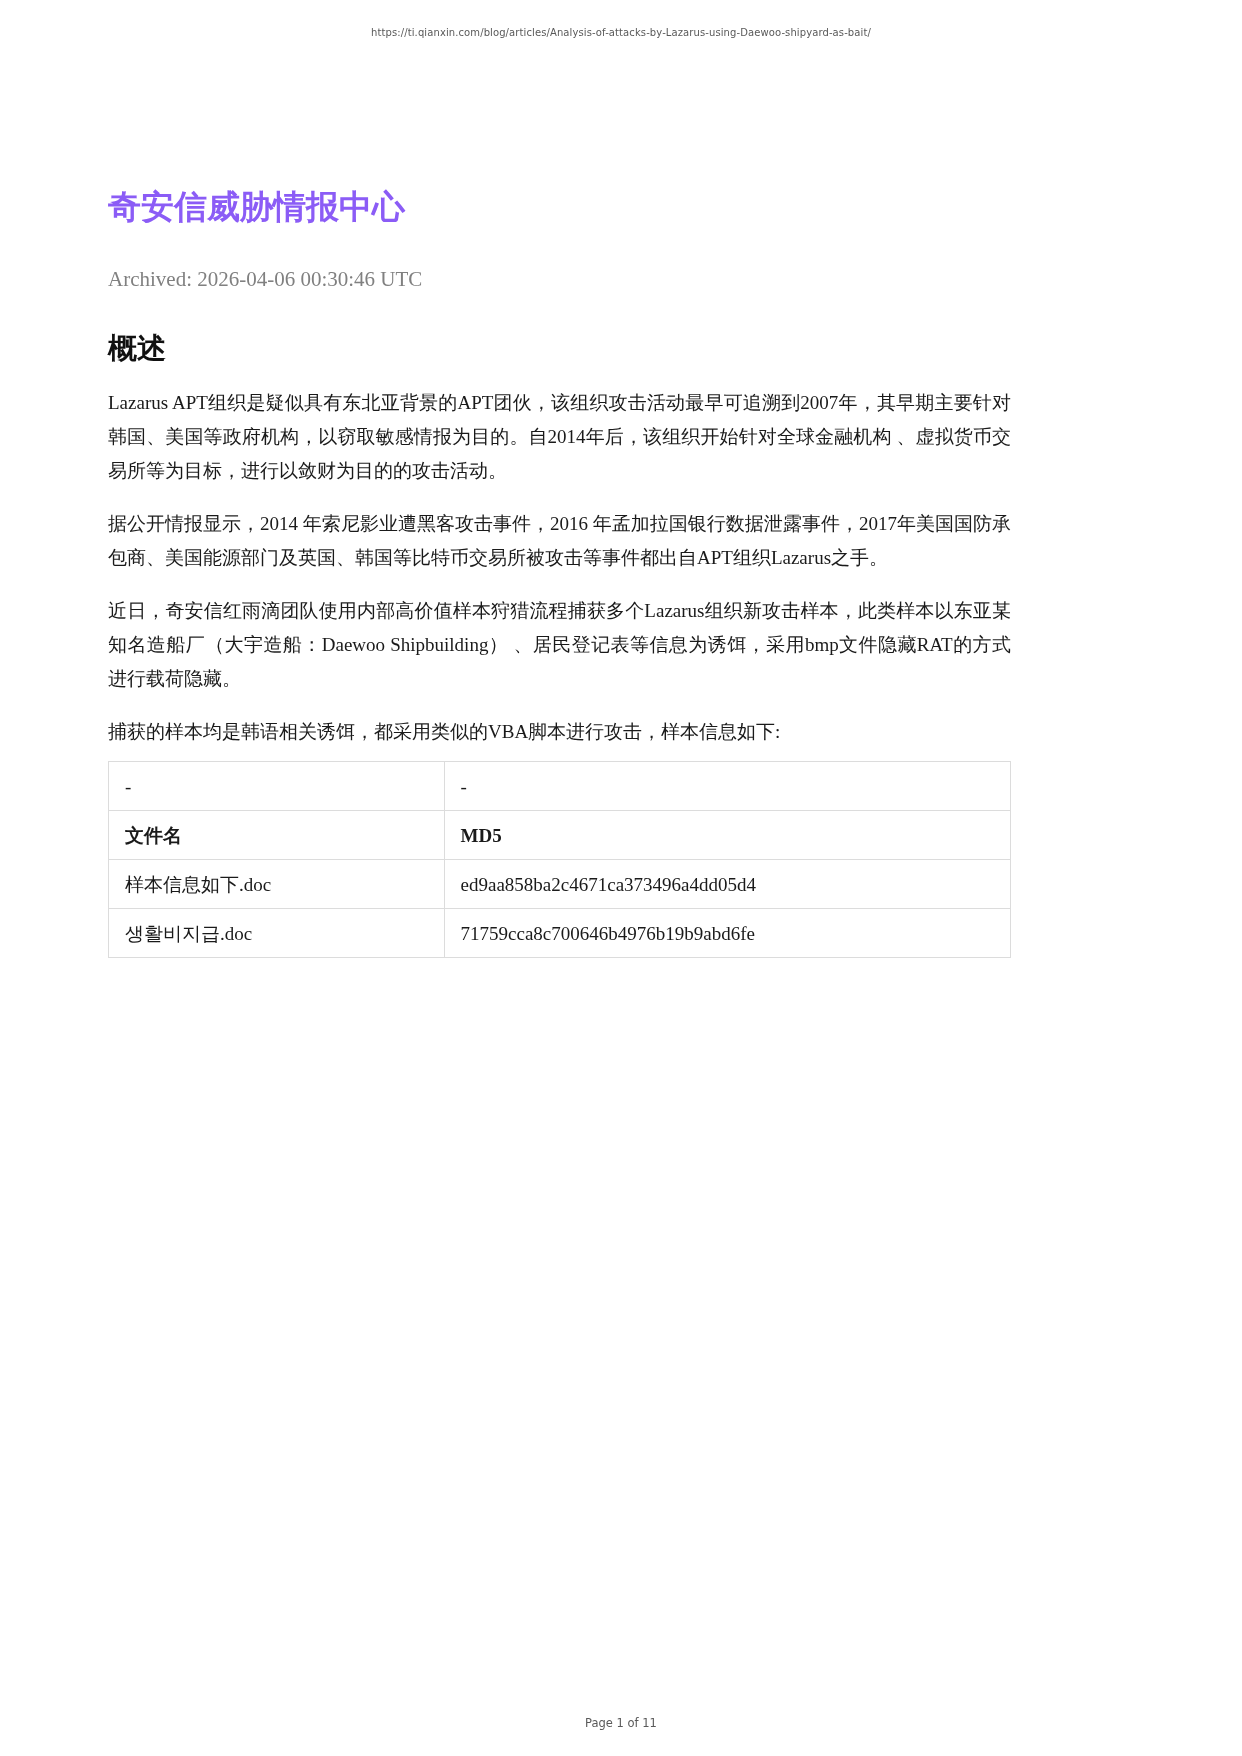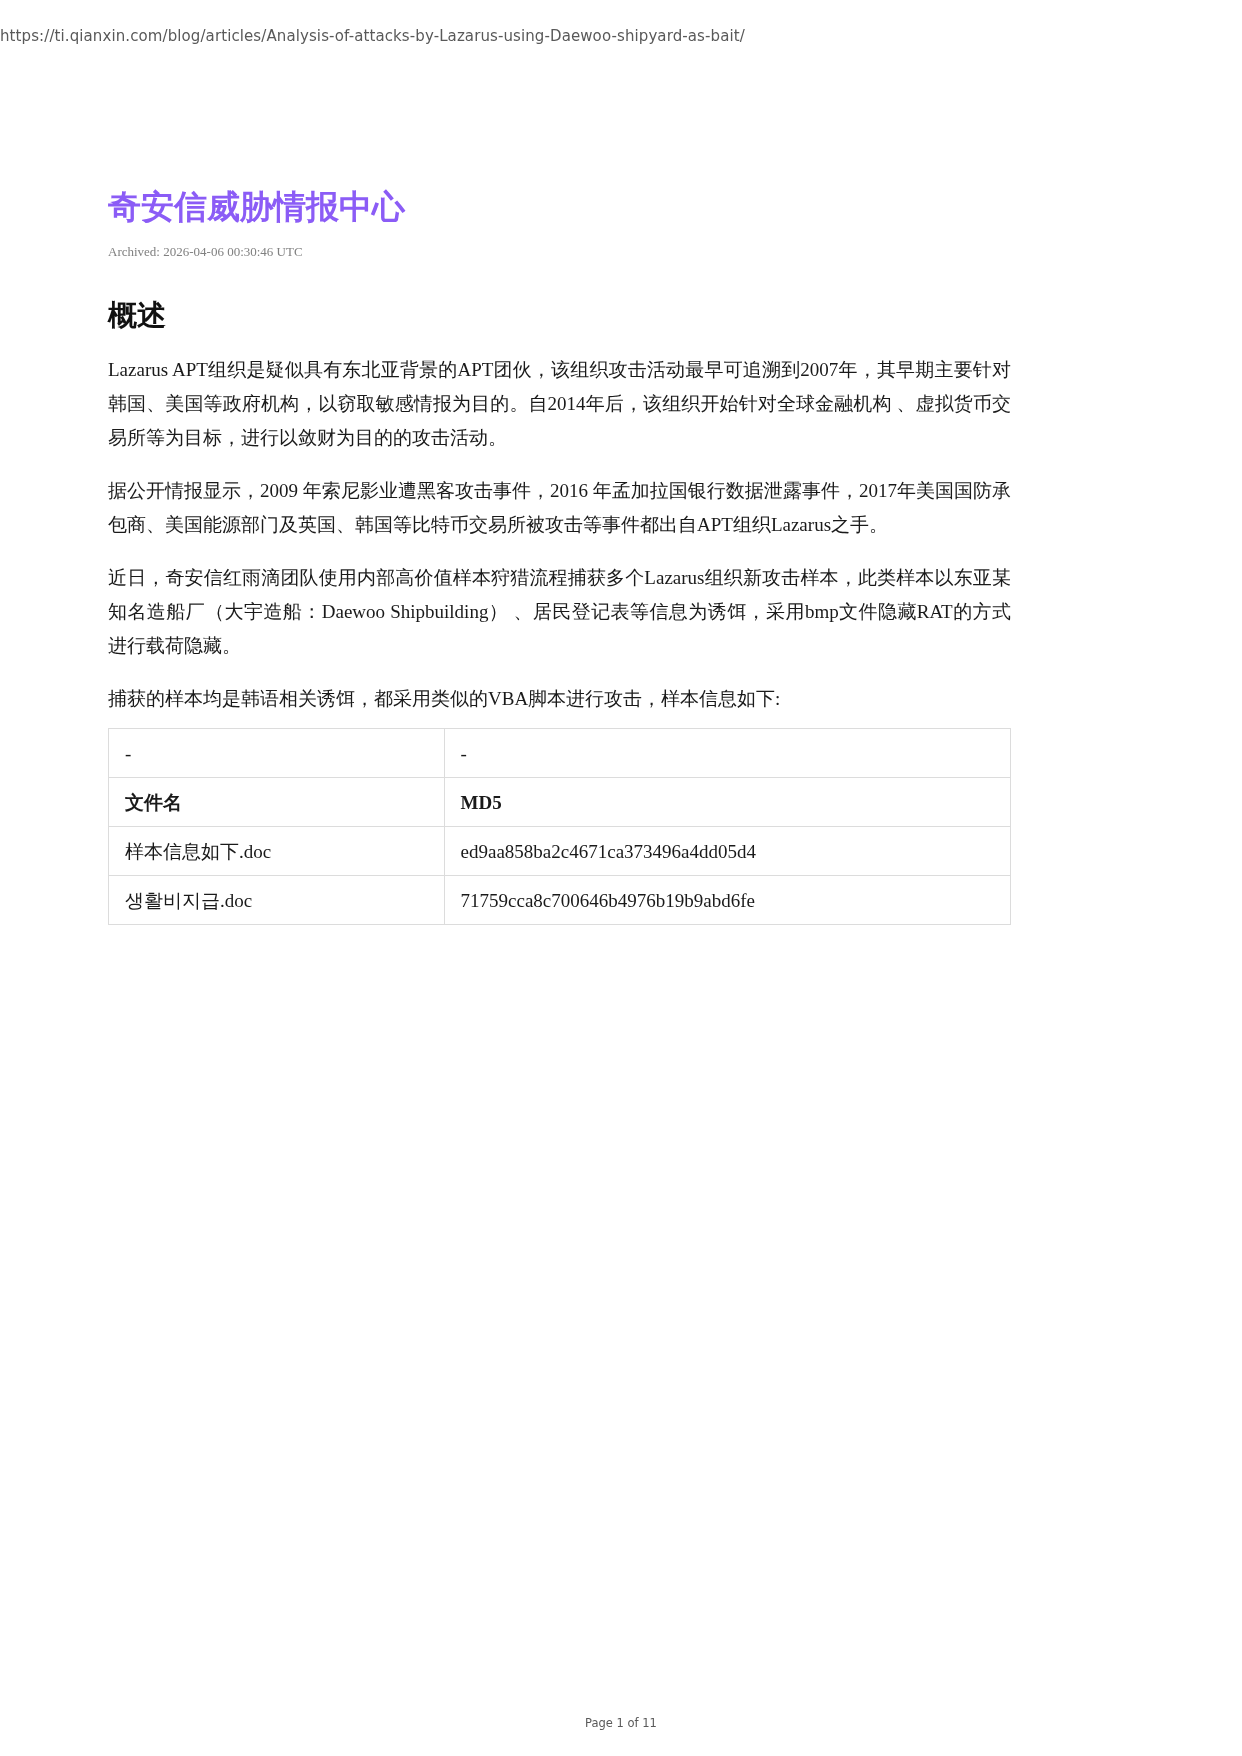--- a/index.html
+++ b/index.html
@@ -10,22 +10,23 @@
     height: 1756px;
     background: #ffffff;
     color: #1a1a1a;
     overflow: hidden;
   }
   .print-header {
     position: absolute;
     top: 27px;
     left: 0;
     width: 100%;
+    text-align: center;
     font-family: "DejaVu Sans", "Liberation Sans", sans-serif;
-    font-size: 15px;
+    font-size: 10px;
     color: #595959;
     letter-spacing: 0.1px;
   }
   .print-footer {
     position: absolute;
     top: 1716px;
     left: 0;
     width: 100%;
     text-align: center;
     font-family: "DejaVu Sans", "Liberation Sans", sans-serif;
@@ -45,22 +46,22 @@
   h1.doc-title {
     margin: 186px 0 0 0;
     font-family: "Liberation Sans", "DejaVu Sans", sans-serif;
     font-weight: 700;
     font-size: 33px;
     line-height: 1.25;
     color: #8b5cf6;
     text-align: left;
   }
   .archived {
-    margin-top: 16px;
-    font-size: 13px;
+    margin-top: 38px;
+    font-size: 21px;
     line-height: 1.35;
     color: #808080;
     text-align: left;
   }
   h2.section-heading {
     margin: 36px 0 0 0;
     font-family: "Liberation Sans", "DejaVu Sans", sans-serif;
     font-weight: 700;
     font-size: 29px;
     line-height: 1.3;
@@ -95,21 +96,21 @@
 
   <div class="content">
 
     <h1 class="doc-title">奇安信威胁情报中心</h1>
 
     <div class="archived">Archived: 2026-04-06 00:30:46 UTC</div>
 
     <h2 class="section-heading">概述</h2>
 
     <p class="body-para">Lazarus APT组织是疑似具有东北亚背景的APT团伙，该组织攻击活动最早可追溯到2007年，其早期主要针对韩国、美国等政府机构，以窃取敏感情报为目的。自2014年后，该组织开始针对全球金融机构 、虚拟货币交易所等为目标，进行以敛财为目的的攻击活动。</p>
-    <p class="body-para">据公开情报显示，2009 年索尼影业遭黑客攻击事件，2016 年孟加拉国银行数据泄露事件，2017年美国国防承包商、美国能源部门及英国、韩国等比特币交易所被攻击等事件都出自APT组织Lazarus之手。</p>
+    <p class="body-para">据公开情报显示，2014 年索尼影业遭黑客攻击事件，2016 年孟加拉国银行数据泄露事件，2017年美国国防承包商、美国能源部门及英国、韩国等比特币交易所被攻击等事件都出自APT组织Lazarus之手。</p>
     <p class="body-para">近日，奇安信红雨滴团队使用内部高价值样本狩猎流程捕获多个Lazarus组织新攻击样本，此类样本以东亚某知名造船厂（大宇造船：Daewoo Shipbuilding） 、居民登记表等信息为诱饵，采用bmp文件隐藏RAT的方式进行载荷隐藏。</p>
 
 
     <p class="body-para">捕获的样本均是韩语相关诱饵，都采用类似的VBA脚本进行攻击，样本信息如下:</p>
 
     <table class="samples-table">
       <tbody>
         <tr>
           <td class="col-name">-</td>
           <td>-</td>

